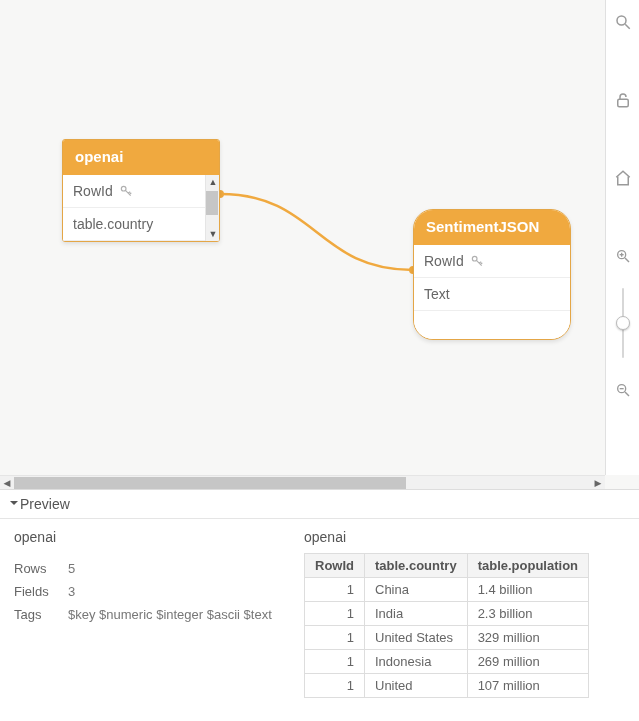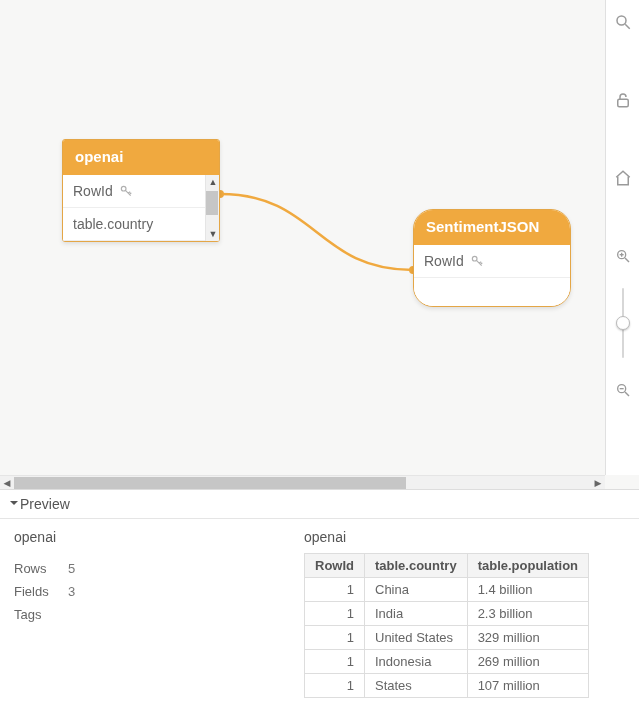--- a/index.html
+++ b/index.html
@@ -190,20 +190,23 @@
         <div class="node-title">SentimentJSON</div>
         <div class="node-fields">
           <div class="node-field">
             <span>RowId</span>
             <span class="key-icon">
               <svg width="14" height="14" viewBox="0 0 24 24" fill="none" stroke="#b0b0b0" stroke-width="2">
                 <circle cx="8" cy="8" r="4"></circle>
                   <path d="M11 11 L20 20 M16 16 L19 13 M18 18 L21 15"></path>
               </svg>
             </span>
+          </div>
+          <div class="node-field">
+            <span>Text</span>
           </div>
           <div class="node-extra-pad"></div>
         </div>
       </div>
 
     </div>
 
     <div class="right-toolbar">
       <div class="tool-icon">
         <svg width="18" height="18" viewBox="0 0 24 24" fill="none" stroke="currentColor" stroke-width="2">
@@ -271,20 +274,21 @@
             <div class="meta-row">
               <div class="meta-label">Rows</div>
               <div>5</div>
             </div>
             <div class="meta-row">
               <div class="meta-label">Fields</div>
               <div>3</div>
             </div>
             <div class="meta-row">
               <div class="meta-label">Tags</div>
+              <div>$key $numeric $integer $ascii $text</div>
             </div>
           </div>
       </div>
       <div class="data-col">
         <div class="data-title">openai</div>
         <table class="data">
           <thead>
               <tr id="data-head">
                 <th class="rowid">RowId</th>
                 <th>table.country</th>
@@ -307,21 +311,21 @@
                 <td>United States</td>
                 <td>329 million</td>
               </tr>
               <tr>
                 <td class="rowid">1</td>
                 <td>Indonesia</td>
                 <td>269 million</td>
               </tr>
               <tr>
                 <td class="rowid">1</td>
-                <td>States</td>
+                <td>United</td>
                 <td>107 million</td>
               </tr>
             </tbody>
         </table>
       </div>
     </div>
   </div>
 
 </div>
 

